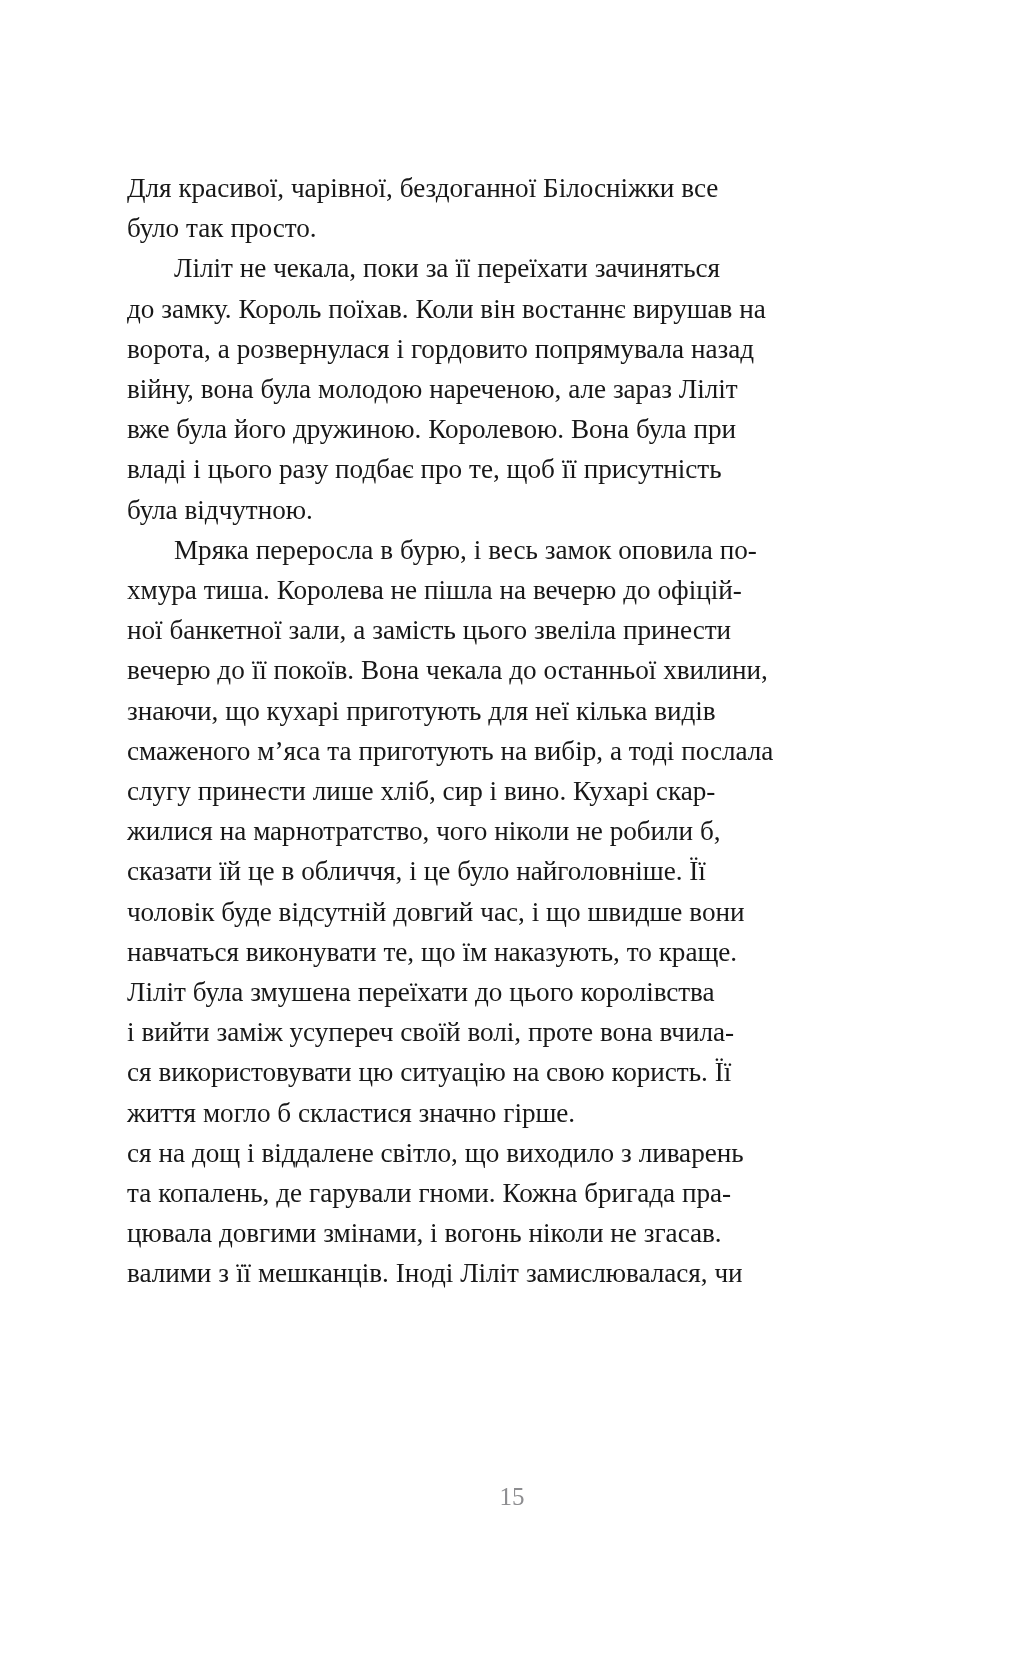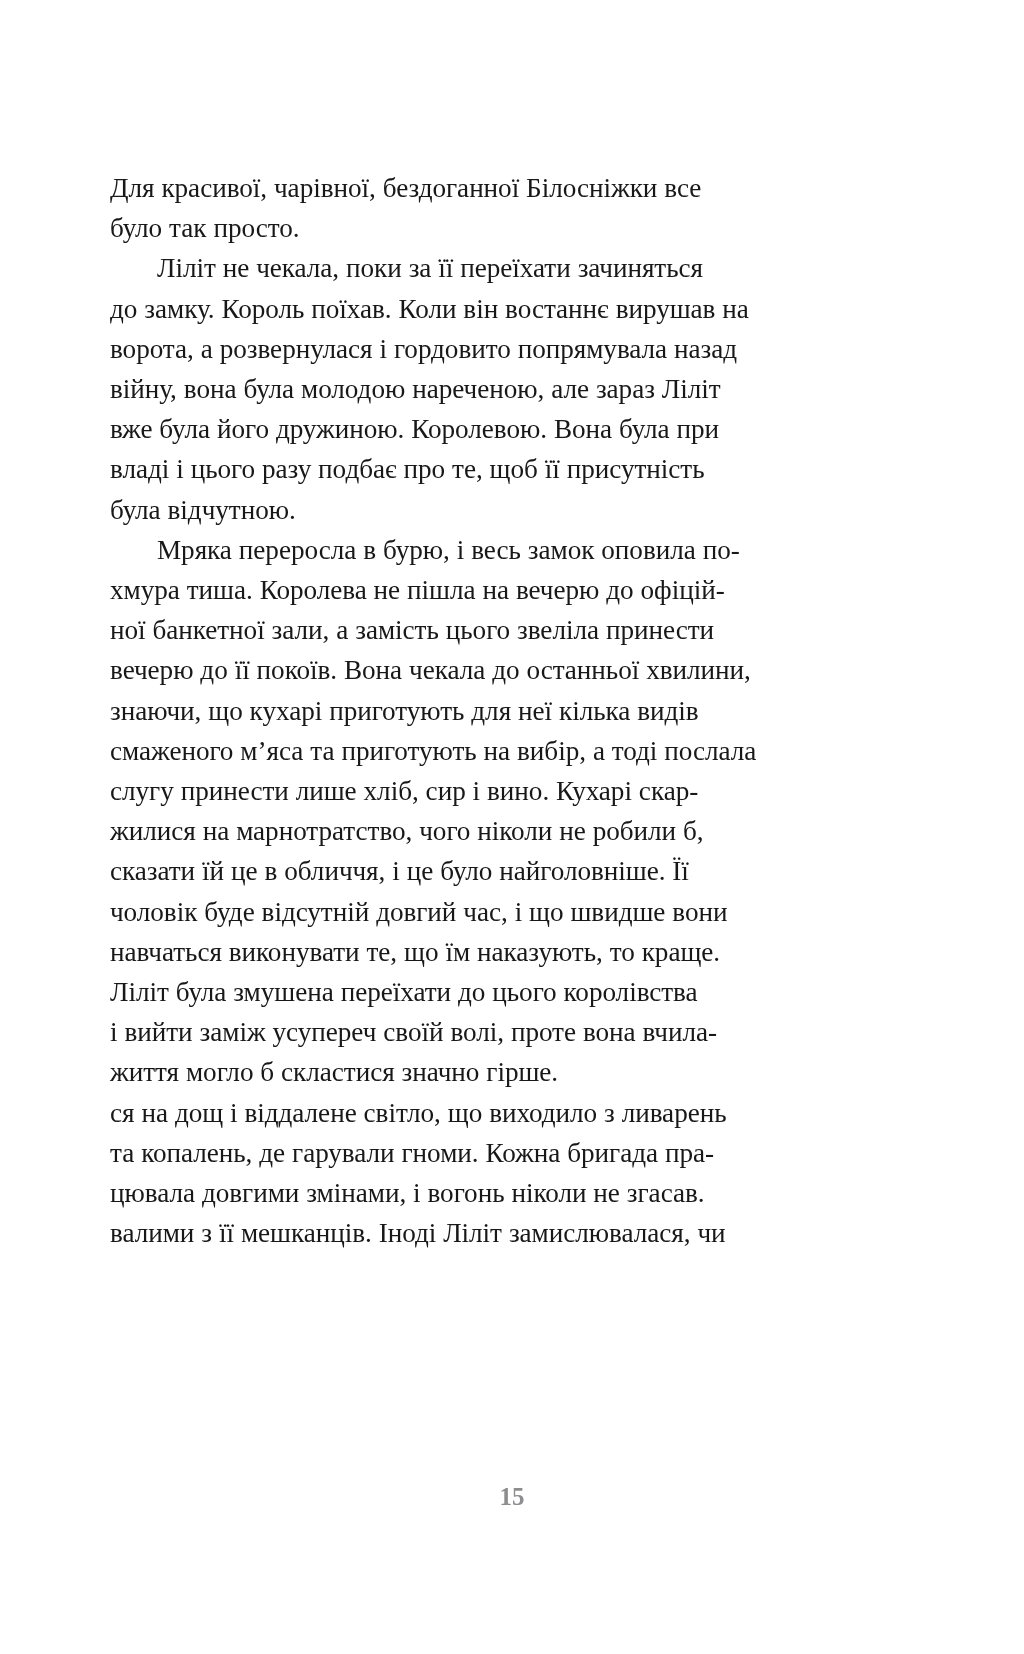--- a/index.html
+++ b/index.html
@@ -17,21 +17,21 @@
   .page {
     position: relative;
     width: 1024px;
     height: 1654px;
     background: #ffffff;
     box-sizing: border-box;
     overflow: hidden;
   }
   .text-block {
     position: absolute;
-    left: 110px;
+    left: 127px;
     top: 168px;
     width: 805px;
   }
   .para {
     margin: 0;
     font-size: 27.2px;
     line-height: 40.2px;
     text-align: justify;
     text-align-last: left;
     color: #181818;
@@ -47,21 +47,20 @@
   .page-number {
     position: absolute;
     left: 0;
     right: 0;
     top: 1482px;
     text-align: center;
     font-size: 25px;
     line-height: 30px;
     color: #8d8d90;
     font-family: "Liberation Serif", "DejaVu Serif", serif;
-    font-weight: bold;
   }
 </style>
 </head>
 <body>
 
 <div class="page">
 
   <div class="text-block">
 
     <p class="para">
@@ -86,20 +85,21 @@
       <span class="ln">вечерю до її покоїв. Вона чекала до останньої хвилини,</span>
       <span class="ln">знаючи, що кухарі приготують для неї кілька видів</span>
       <span class="ln">смаженого м’яса та приготують на вибір, а тоді послала</span>
       <span class="ln">слугу принести лише хліб, сир і вино. Кухарі скар-</span>
       <span class="ln">жилися на марнотратство, чого ніколи не робили б,</span>
       <span class="ln">сказати їй це в обличчя, і це було найголовніше. Її</span>
       <span class="ln">чоловік буде відсутній довгий час, і що швидше вони</span>
       <span class="ln">навчаться виконувати те, що їм наказують, то краще.</span>
       <span class="ln">Ліліт була змушена переїхати до цього королівства</span>
       <span class="ln">і вийти заміж усупереч своїй волі, проте вона вчила-</span>
+      <span class="ln">ся використовувати цю ситуацію на свою користь. Її</span>
       <span class="ln">життя могло б скластися значно гірше.</span>
     </p>
 
     <p class="para">
       <span class="ln">ся на дощ і віддалене світло, що виходило з ливарень</span>
       <span class="ln">та копалень, де гарували гноми. Кожна бригада пра-</span>
       <span class="ln">цювала довгими змінами, і вогонь ніколи не згасав.</span>
       <span class="ln">валими з її мешканців. Іноді Ліліт замислювалася, чи</span>
     </p>
 

